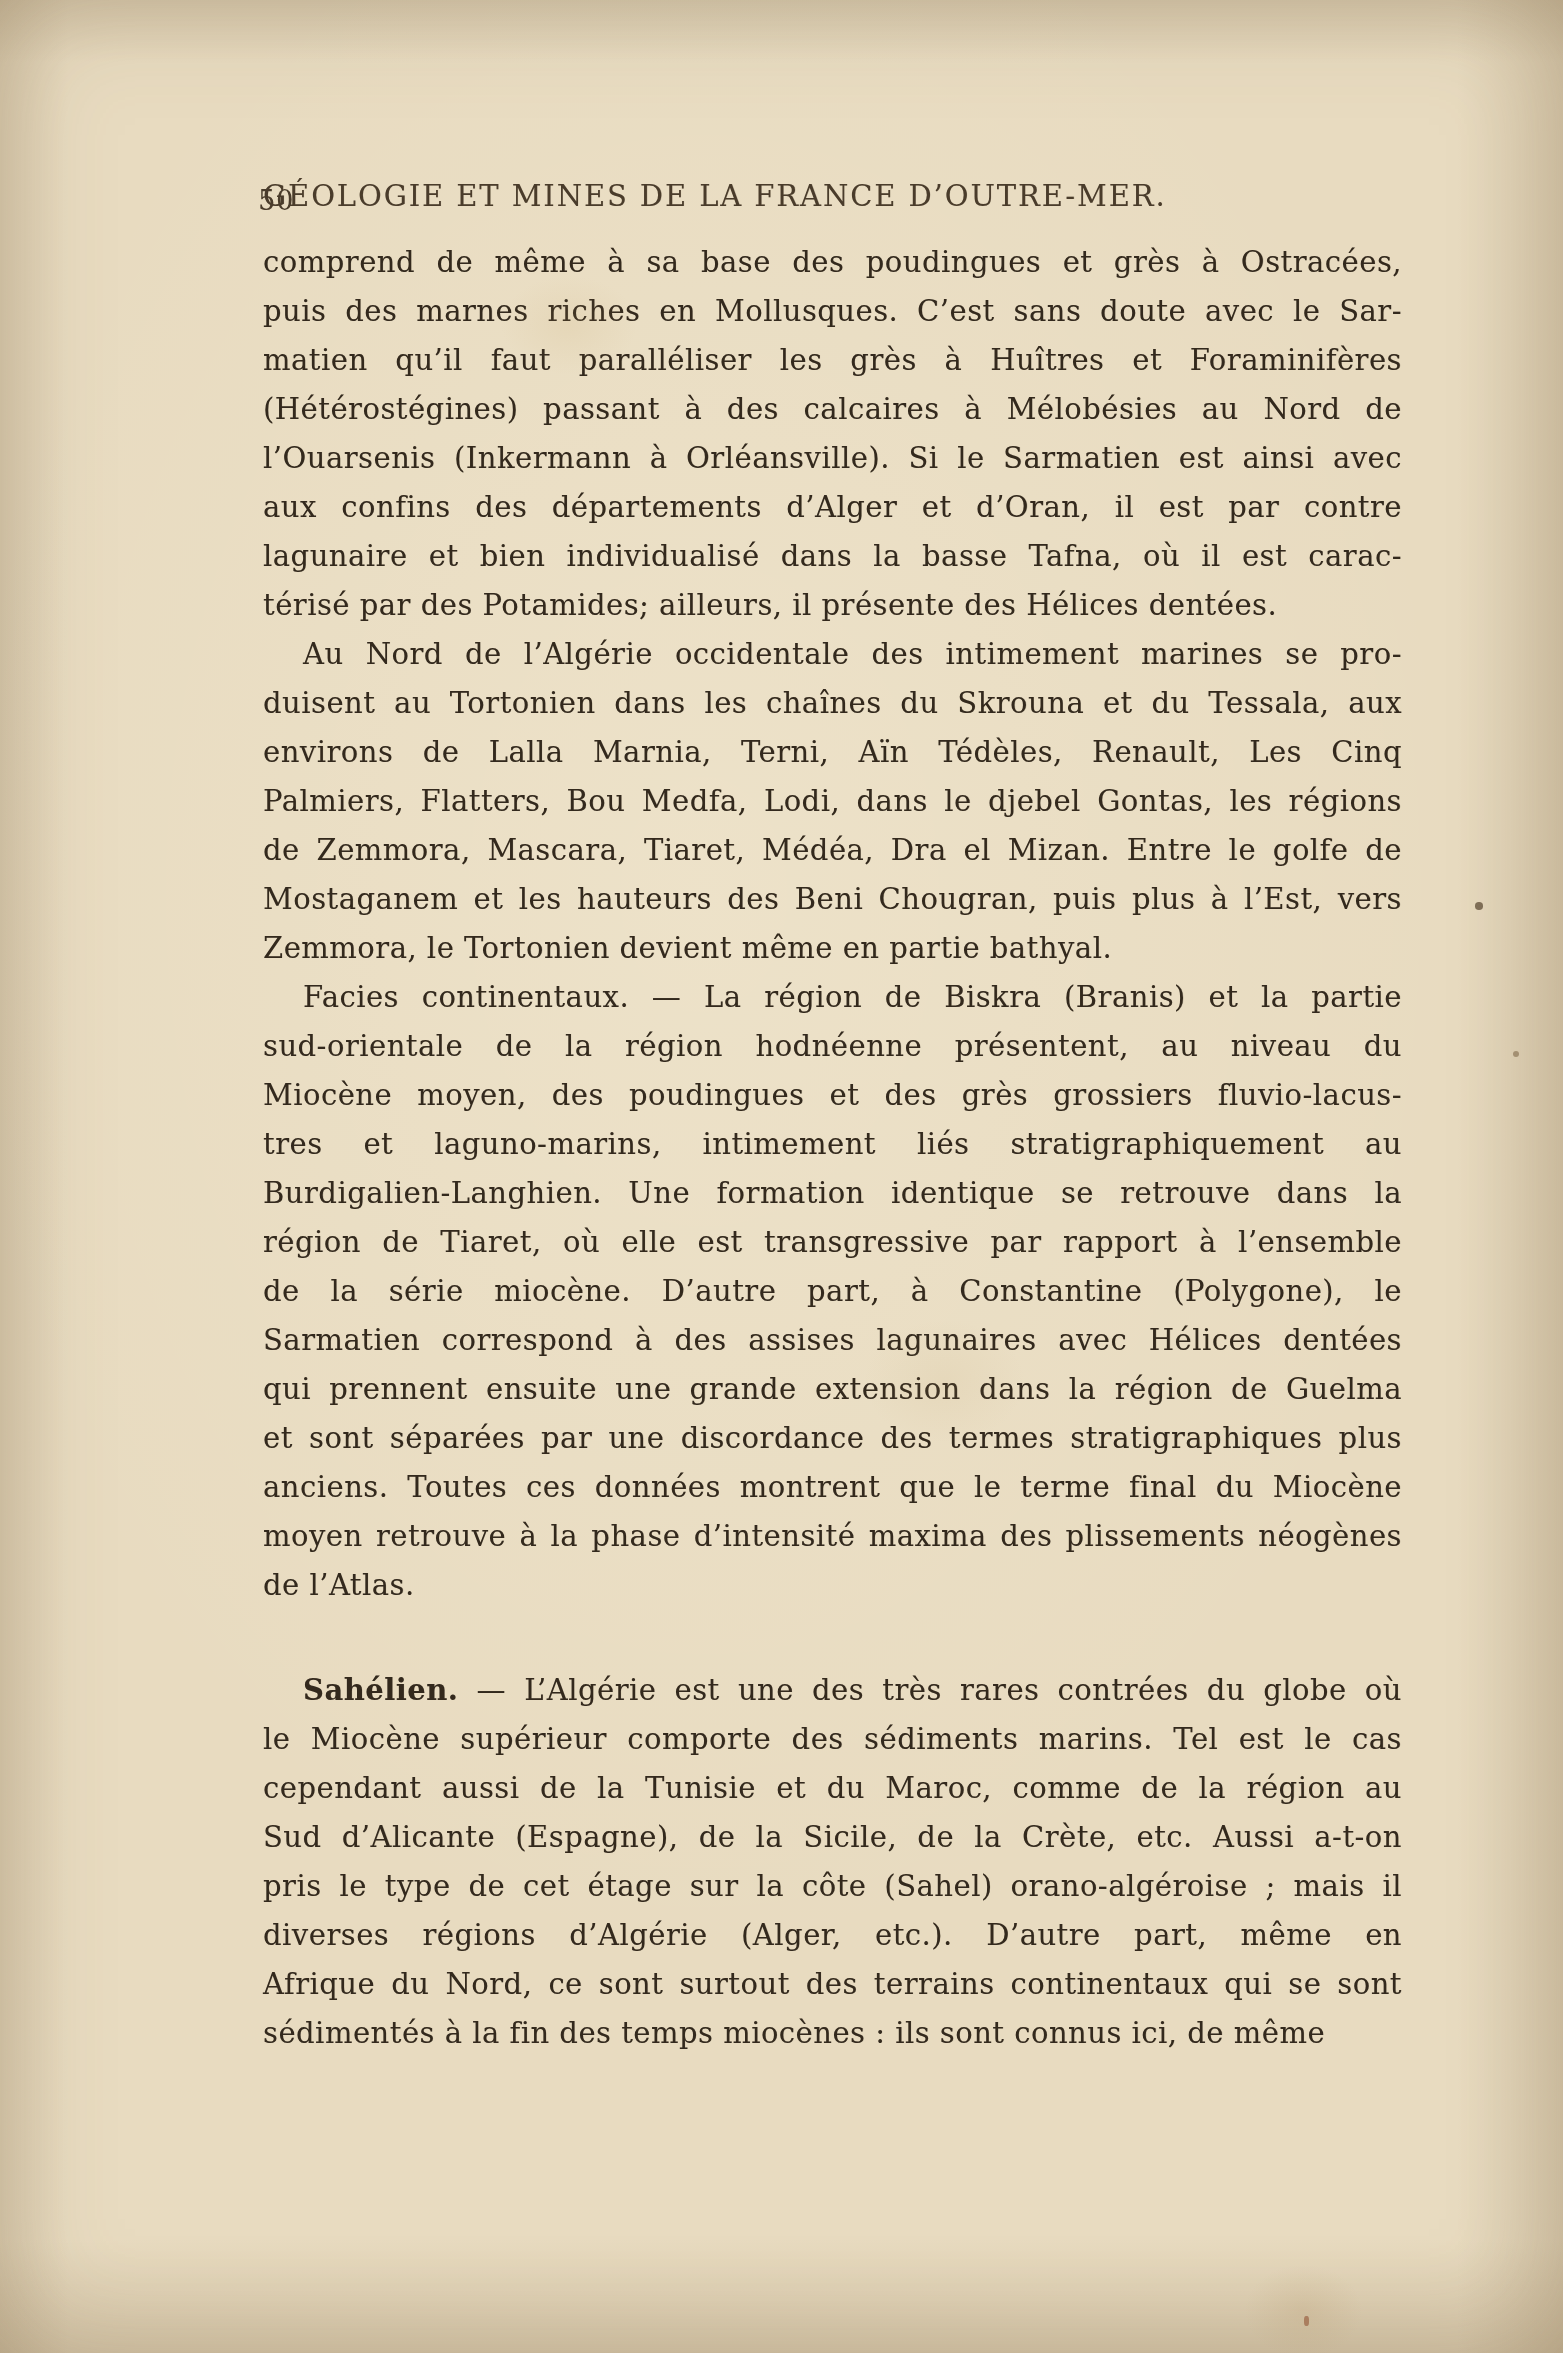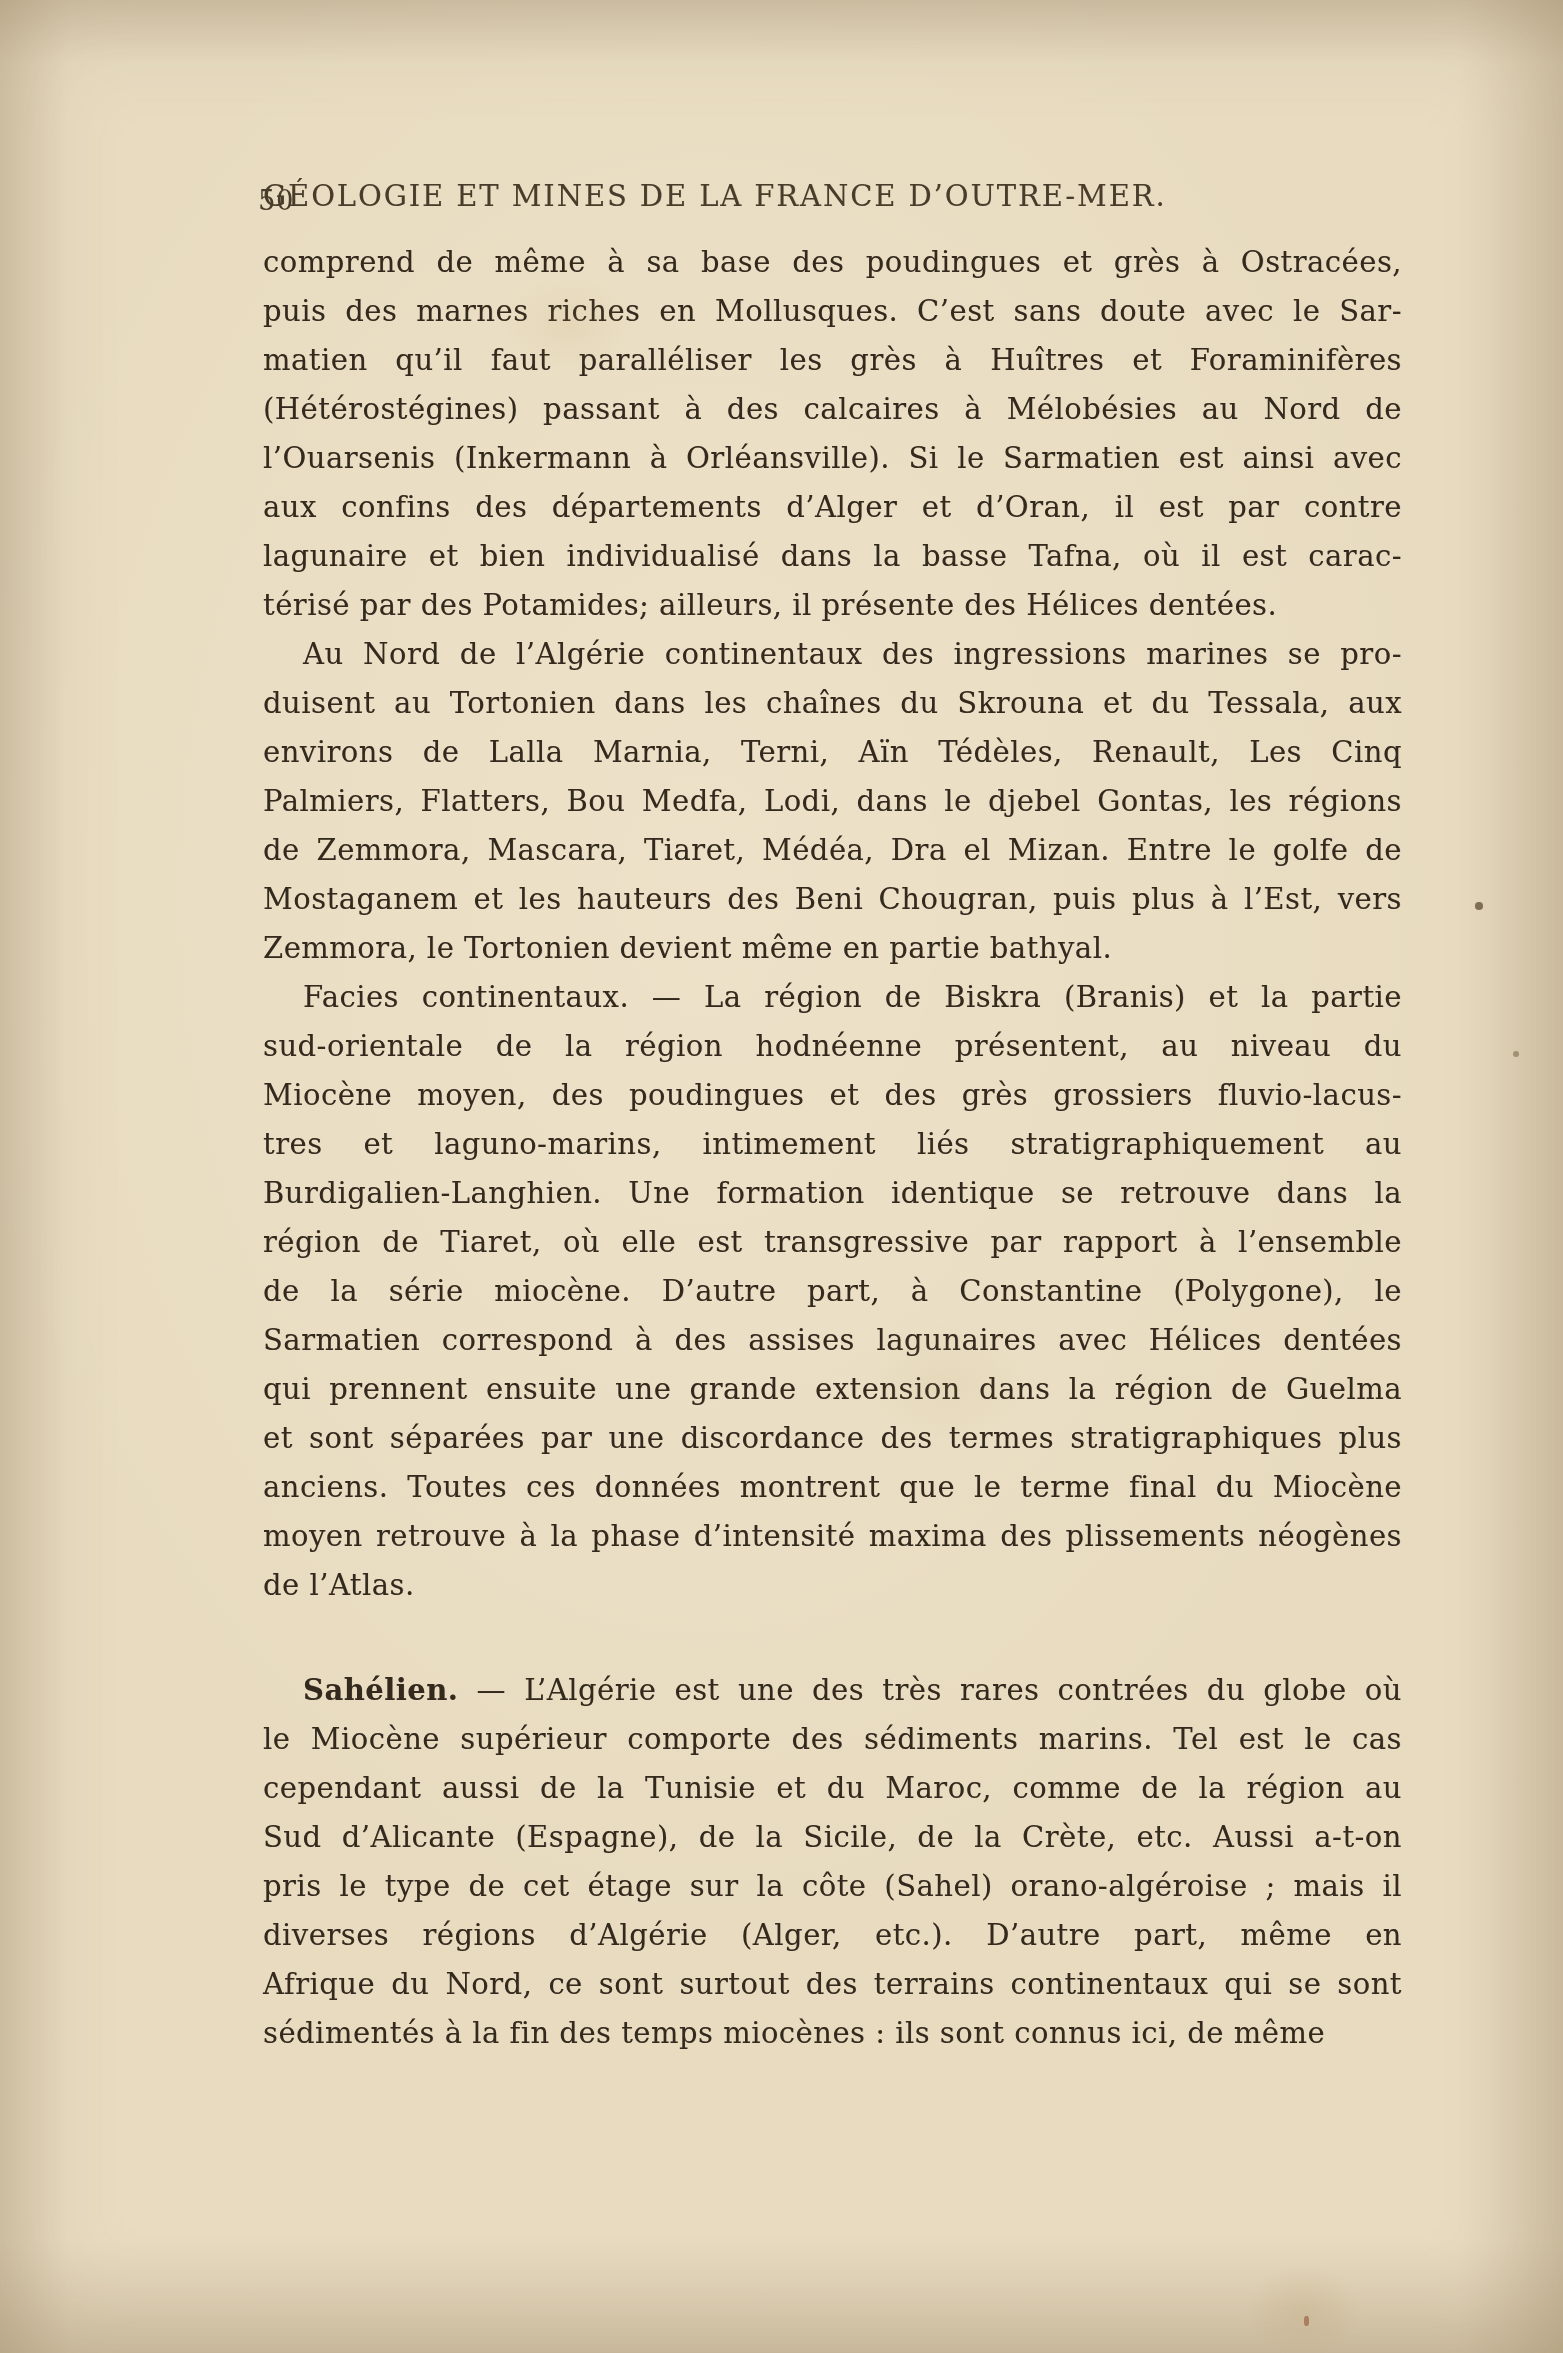--- a/index.html
+++ b/index.html
@@ -97,21 +97,21 @@
         <div class="line"><span>comprend de même à sa base des poudingues et grès à Ostracées,</span></div>
         <div class="line"><span>puis des marnes riches en Mollusques. C’est sans doute avec le Sar-</span></div>
         <div class="line"><span>matien qu’il faut paralléliser les grès à Huîtres et Foraminifères</span></div>
         <div class="line"><span>(Hétérostégines) passant à des calcaires à Mélobésies au Nord de</span></div>
         <div class="line"><span>l’Ouarsenis (Inkermann à Orléansville). Si le Sarmatien est ainsi avec</span></div>
         <div class="line"><span>aux confins des départements d’Alger et d’Oran, il est par contre</span></div>
         <div class="line"><span>lagunaire et bien individualisé dans la basse Tafna, où il est carac-</span></div>
         <div class="line end"><span>térisé par des Potamides; ailleurs, il présente des Hélices dentées.</span></div>
       </div>
       <div class="paragraph">
-        <div class="line indent"><span>Au Nord de l’Algérie continentaux des ingressions marines se pro-</span></div>
+        <div class="line indent"><span>Au Nord de l’Algérie occidentale des intimement marines se pro-</span></div>
         <div class="line"><span>duisent au Tortonien dans les chaînes du Skrouna et du Tessala, aux</span></div>
         <div class="line"><span>environs de Lalla Marnia, Terni, Aïn Tédèles, Renault, Les Cinq</span></div>
         <div class="line"><span>Palmiers, Flatters, Bou Medfa, Lodi, dans le djebel Gontas, les régions</span></div>
         <div class="line"><span>de Zemmora, Mascara, Tiaret, Médéa, Dra el Mizan. Entre le golfe de</span></div>
         <div class="line"><span>Mostaganem et les hauteurs des Beni Chougran, puis plus à l’Est, vers</span></div>
         <div class="line end"><span>Zemmora, le Tortonien devient même en partie bathyal.</span></div>
       </div>
       <div class="paragraph">
         <div class="line indent"><span class="it">Facies continentaux.</span><span> — La région de Biskra (Branis) et la partie</span></div>
         <div class="line"><span>sud-orientale de la région hodnéenne présentent, au niveau du</span></div>

